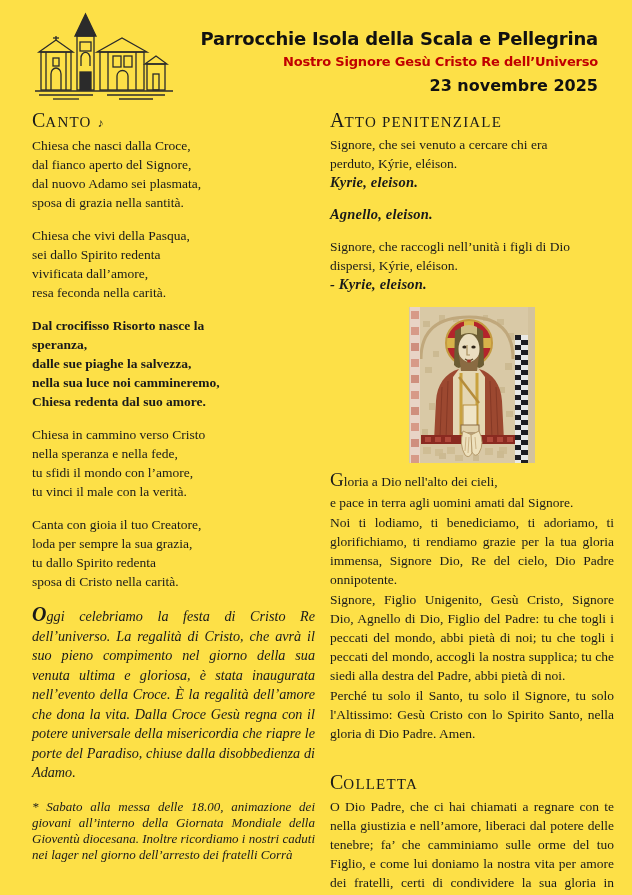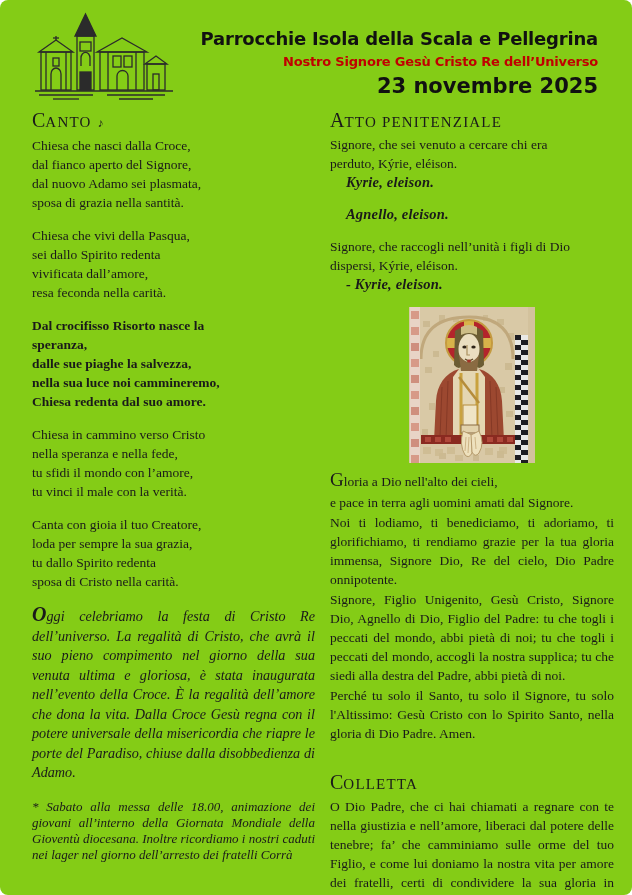--- a/index.html
+++ b/index.html
@@ -1,29 +1,29 @@
 <!DOCTYPE html>
 <html><head>
 <meta charset="utf-8">
 <style>
   * { margin:0; padding:0; box-sizing:border-box; }
   html,body { background:#ffffff; }
   body {
     width:632px; height:895px; position:relative; overflow:hidden;
     font-family:"Liberation Serif", serif; color:#1a1a1a;
   }
-  .page { position:absolute; inset:0; background:#84cc16;border-radius:8px; }
+  .page { position:absolute; inset:0; background:#fde047; }
 
   
   .church-sketch { position:absolute; left:33px; top:10px; width:144px; height:92px; }
   .header { position:absolute; top:27px; right:34px; width:440px; text-align:right;
             font-family:"DejaVu Sans", sans-serif; }
   .header .parish { font-size:18px; font-weight:bold; letter-spacing:-0.2px; color:#111; line-height:23px; }
   .header .feast  { font-size:13px; font-weight:bold; letter-spacing:-0.2px; line-height:24px; }
-  .header .date   { font-size:21px; font-weight:bold; color:#111; line-height:24px; }
+  .header .date   { font-size:16px; font-weight:bold; color:#111; line-height:24px; }
 
   
   .col { position:absolute; top:111px; font-size:13.5px; line-height:19px; }
   .col-left  { left:32px;  width:283px; }
   .col-right { left:330px; width:284px; }
 
   .sec-h { margin-bottom:3px; white-space:nowrap; }
   .h-init { font-size:20px; }
   .h-rest { font-size:15px; letter-spacing:1.2px; }
   .note-glyph { font-size:12px; margin-left:6px; }
@@ -31,21 +31,21 @@
   .pre { white-space:pre-line; }
   .verse { margin-bottom:14px; }
   .refrain { font-weight:bold; margin-bottom:14px; }
 
   .reflection { text-align:justify; font-style:italic; font-size:14.2px; line-height:19.5px;
                 margin-top:4px; margin-bottom:16px; }
   .reflection .drop { font-weight:bold; font-size:20px; }
   .footnote { text-align:justify; font-style:italic; font-size:13px; line-height:16px; }
 
   .invocation { margin-bottom:13px; }
-  .response { font-weight:bold; font-style:italic; font-size:14.5px; letter-spacing:.2px;margin-left:16px; }
+  .response { font-weight:bold; font-style:italic; font-size:14.5px; letter-spacing:.2px; }
 
   .icon-figure { margin:11px auto 7px auto; width:126px; height:156px; display:block; }
 
   .gloria-first { margin-bottom:2px; }
   .gloria-first .h-init { font-size:19px; }
   .jpara { text-align:justify; margin-bottom:1px; }
   .colletta-h { margin-top:30px; }
 </style>
 </head>
 <body>

